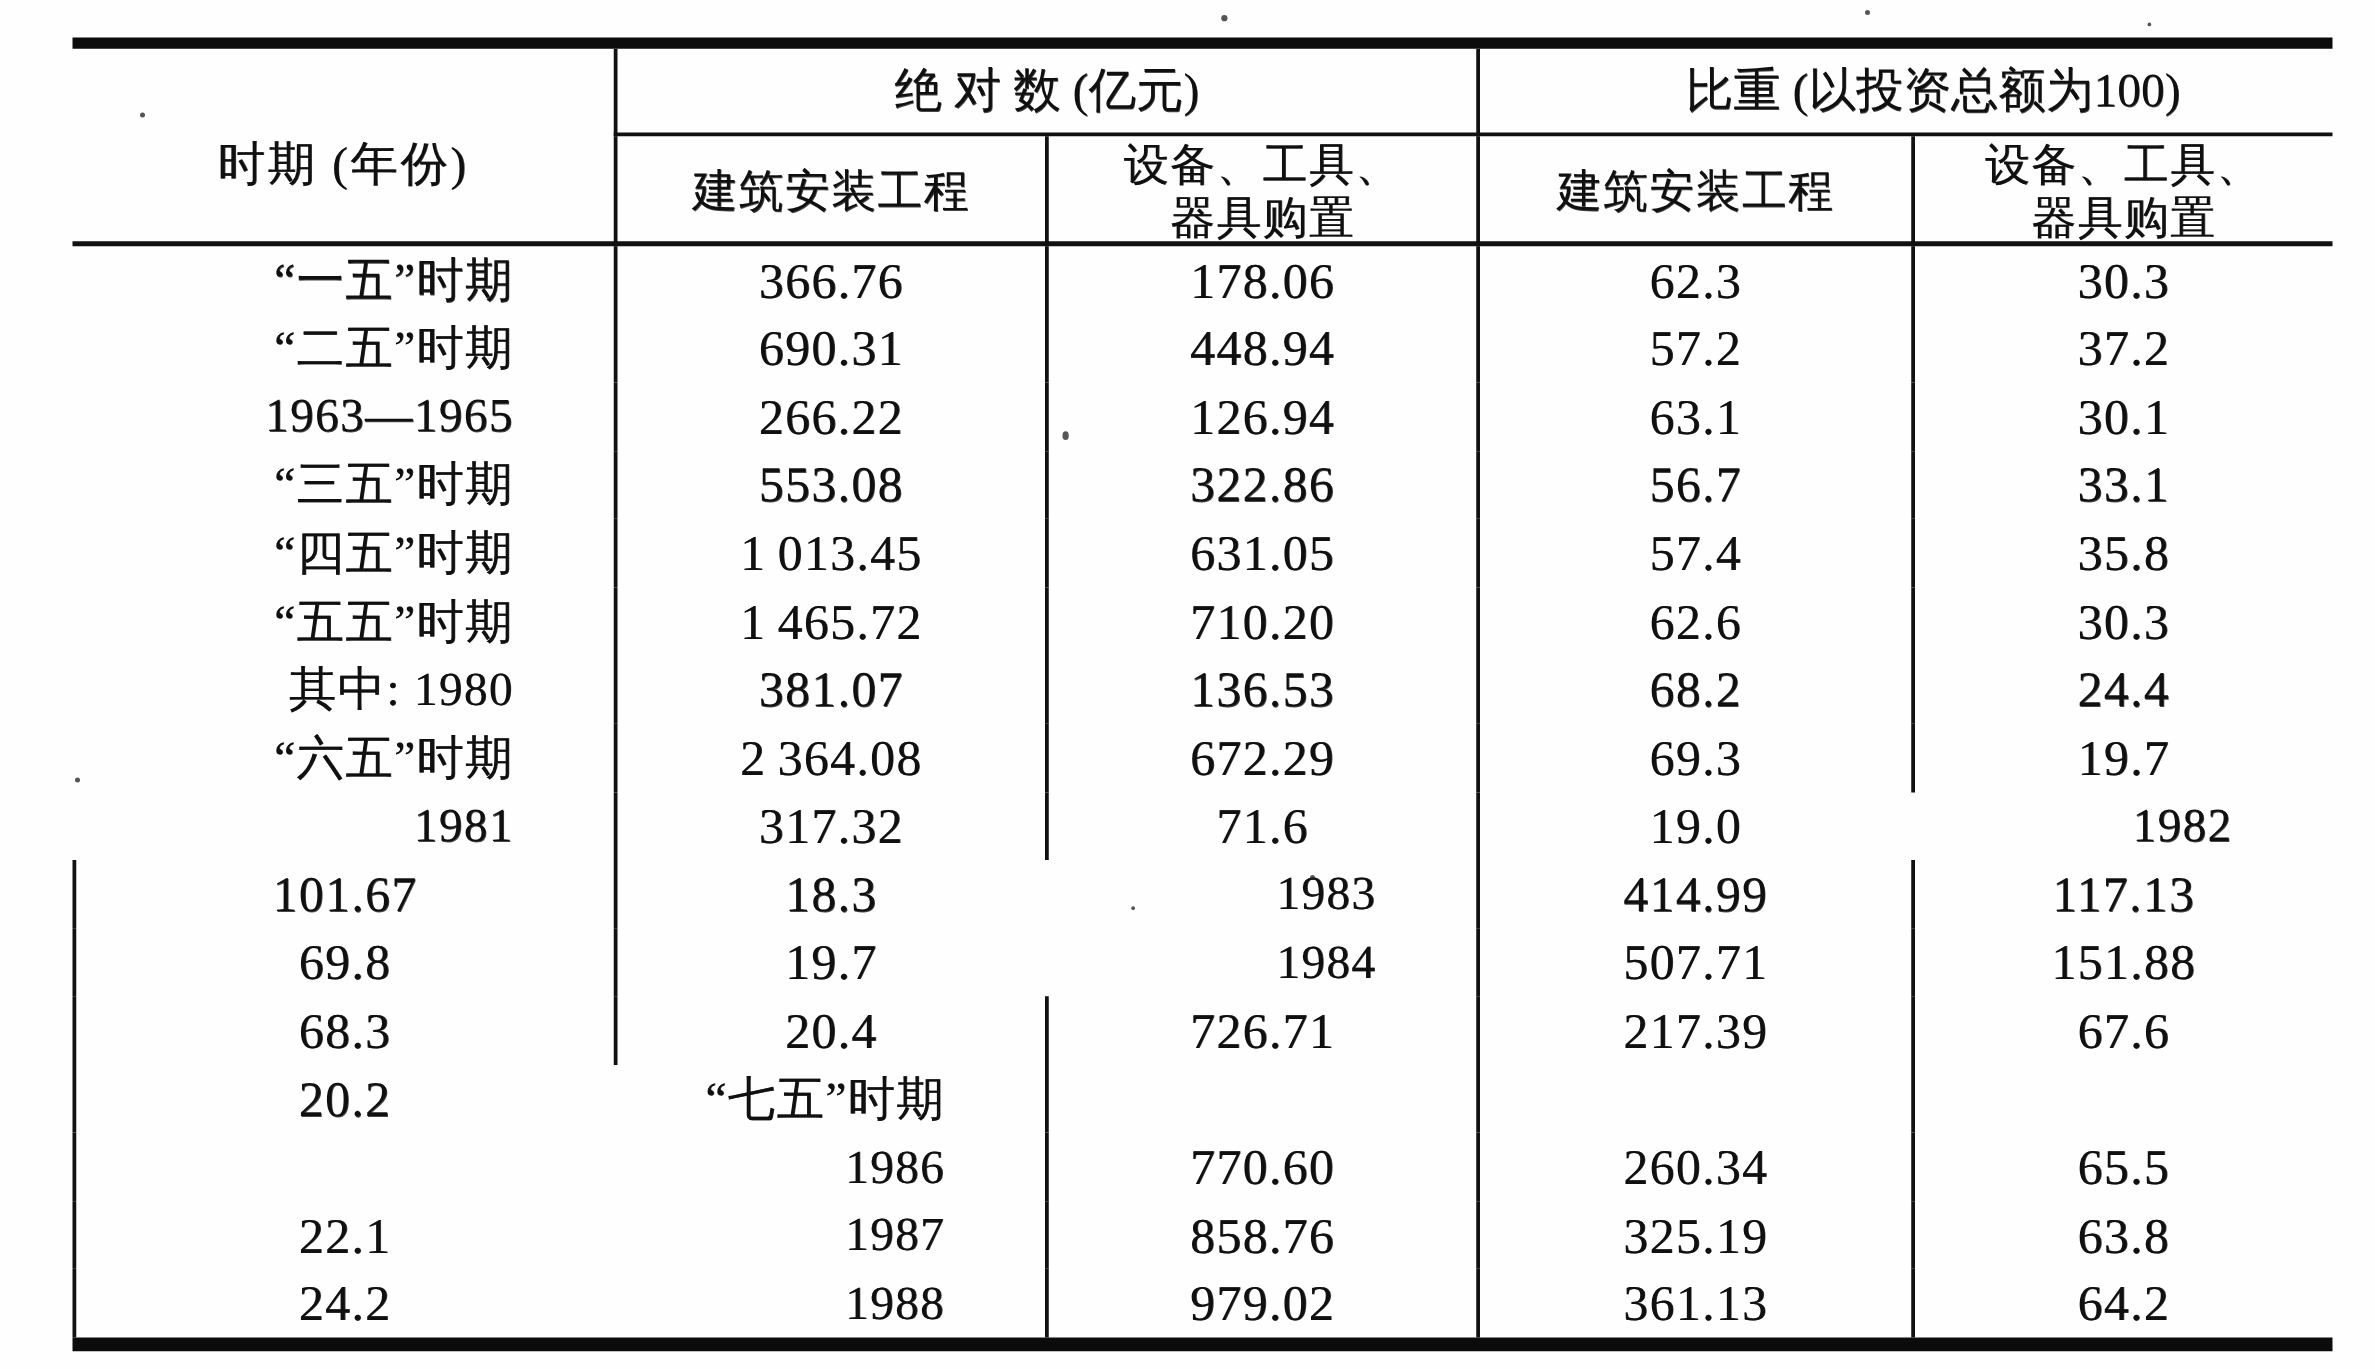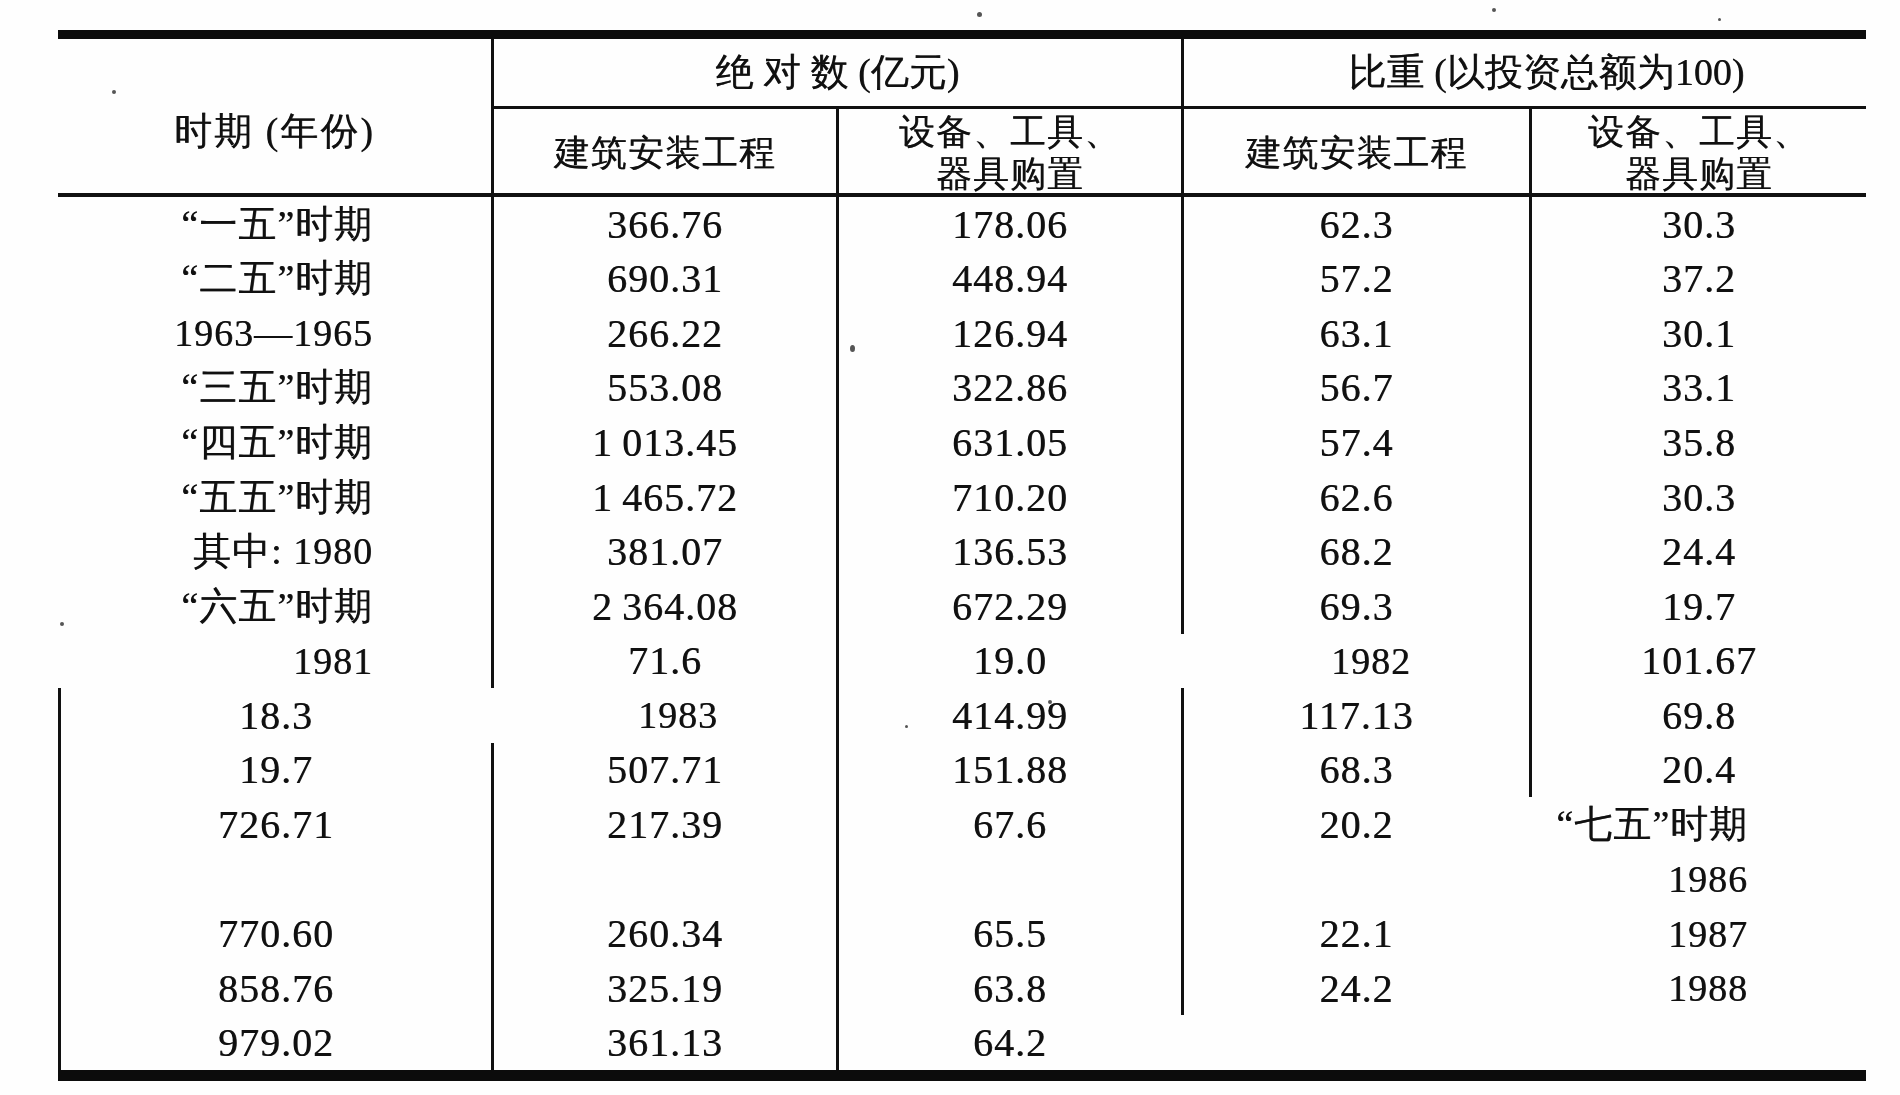--- a/index.html
+++ b/index.html
@@ -78,21 +78,21 @@
     white-space: pre-line;
     border-left: 3px solid #111111;
     letter-spacing: 1px;
   }
   .sub.c2 { grid-column: 2; }
   .sub.c3 { grid-column: 3; }
   .sub.c4 { grid-column: 4; }
   .sub.c5 { grid-column: 5; }
   .pcell {
     justify-content: flex-end;
-    padding-right: 118px;
+    padding-right: 80px;
     font-size: 38px;
     letter-spacing: 1px;
     white-space: nowrap;
   }
   .vcell {
     font-size: 40px;
     letter-spacing: 1px;
     border-left: 3px solid #111111;
   }
   .speck {
@@ -154,30 +154,32 @@
         <div class="cell vcell">381.07</div>
         <div class="cell vcell">136.53</div>
         <div class="cell vcell">68.2</div>
         <div class="cell vcell">24.4</div>
         <div class="cell pcell">“六五”时期</div>
         <div class="cell vcell">2 364.08</div>
         <div class="cell vcell">672.29</div>
         <div class="cell vcell">69.3</div>
         <div class="cell vcell">19.7</div>
         <div class="cell pcell">1981</div>
+        <div class="cell vcell">317.32</div>
         <div class="cell vcell">71.6</div>
         <div class="cell vcell">19.0</div>
         <div class="cell pcell">1982</div>
         <div class="cell vcell">101.67</div>
         <div class="cell vcell">18.3</div>
         <div class="cell pcell">1983</div>
         <div class="cell vcell">414.99</div>
         <div class="cell vcell">117.13</div>
         <div class="cell vcell">69.8</div>
         <div class="cell vcell">19.7</div>
+        <div class="cell pcell">1984</div>
         <div class="cell vcell">507.71</div>
         <div class="cell vcell">151.88</div>
         <div class="cell vcell">68.3</div>
         <div class="cell vcell">20.4</div>
         <div class="cell vcell">726.71</div>
         <div class="cell vcell">217.39</div>
         <div class="cell vcell">67.6</div>
         <div class="cell vcell">20.2</div>
         <div class="cell pcell">“七五”时期</div>
         <div class="cell vcell"></div>

